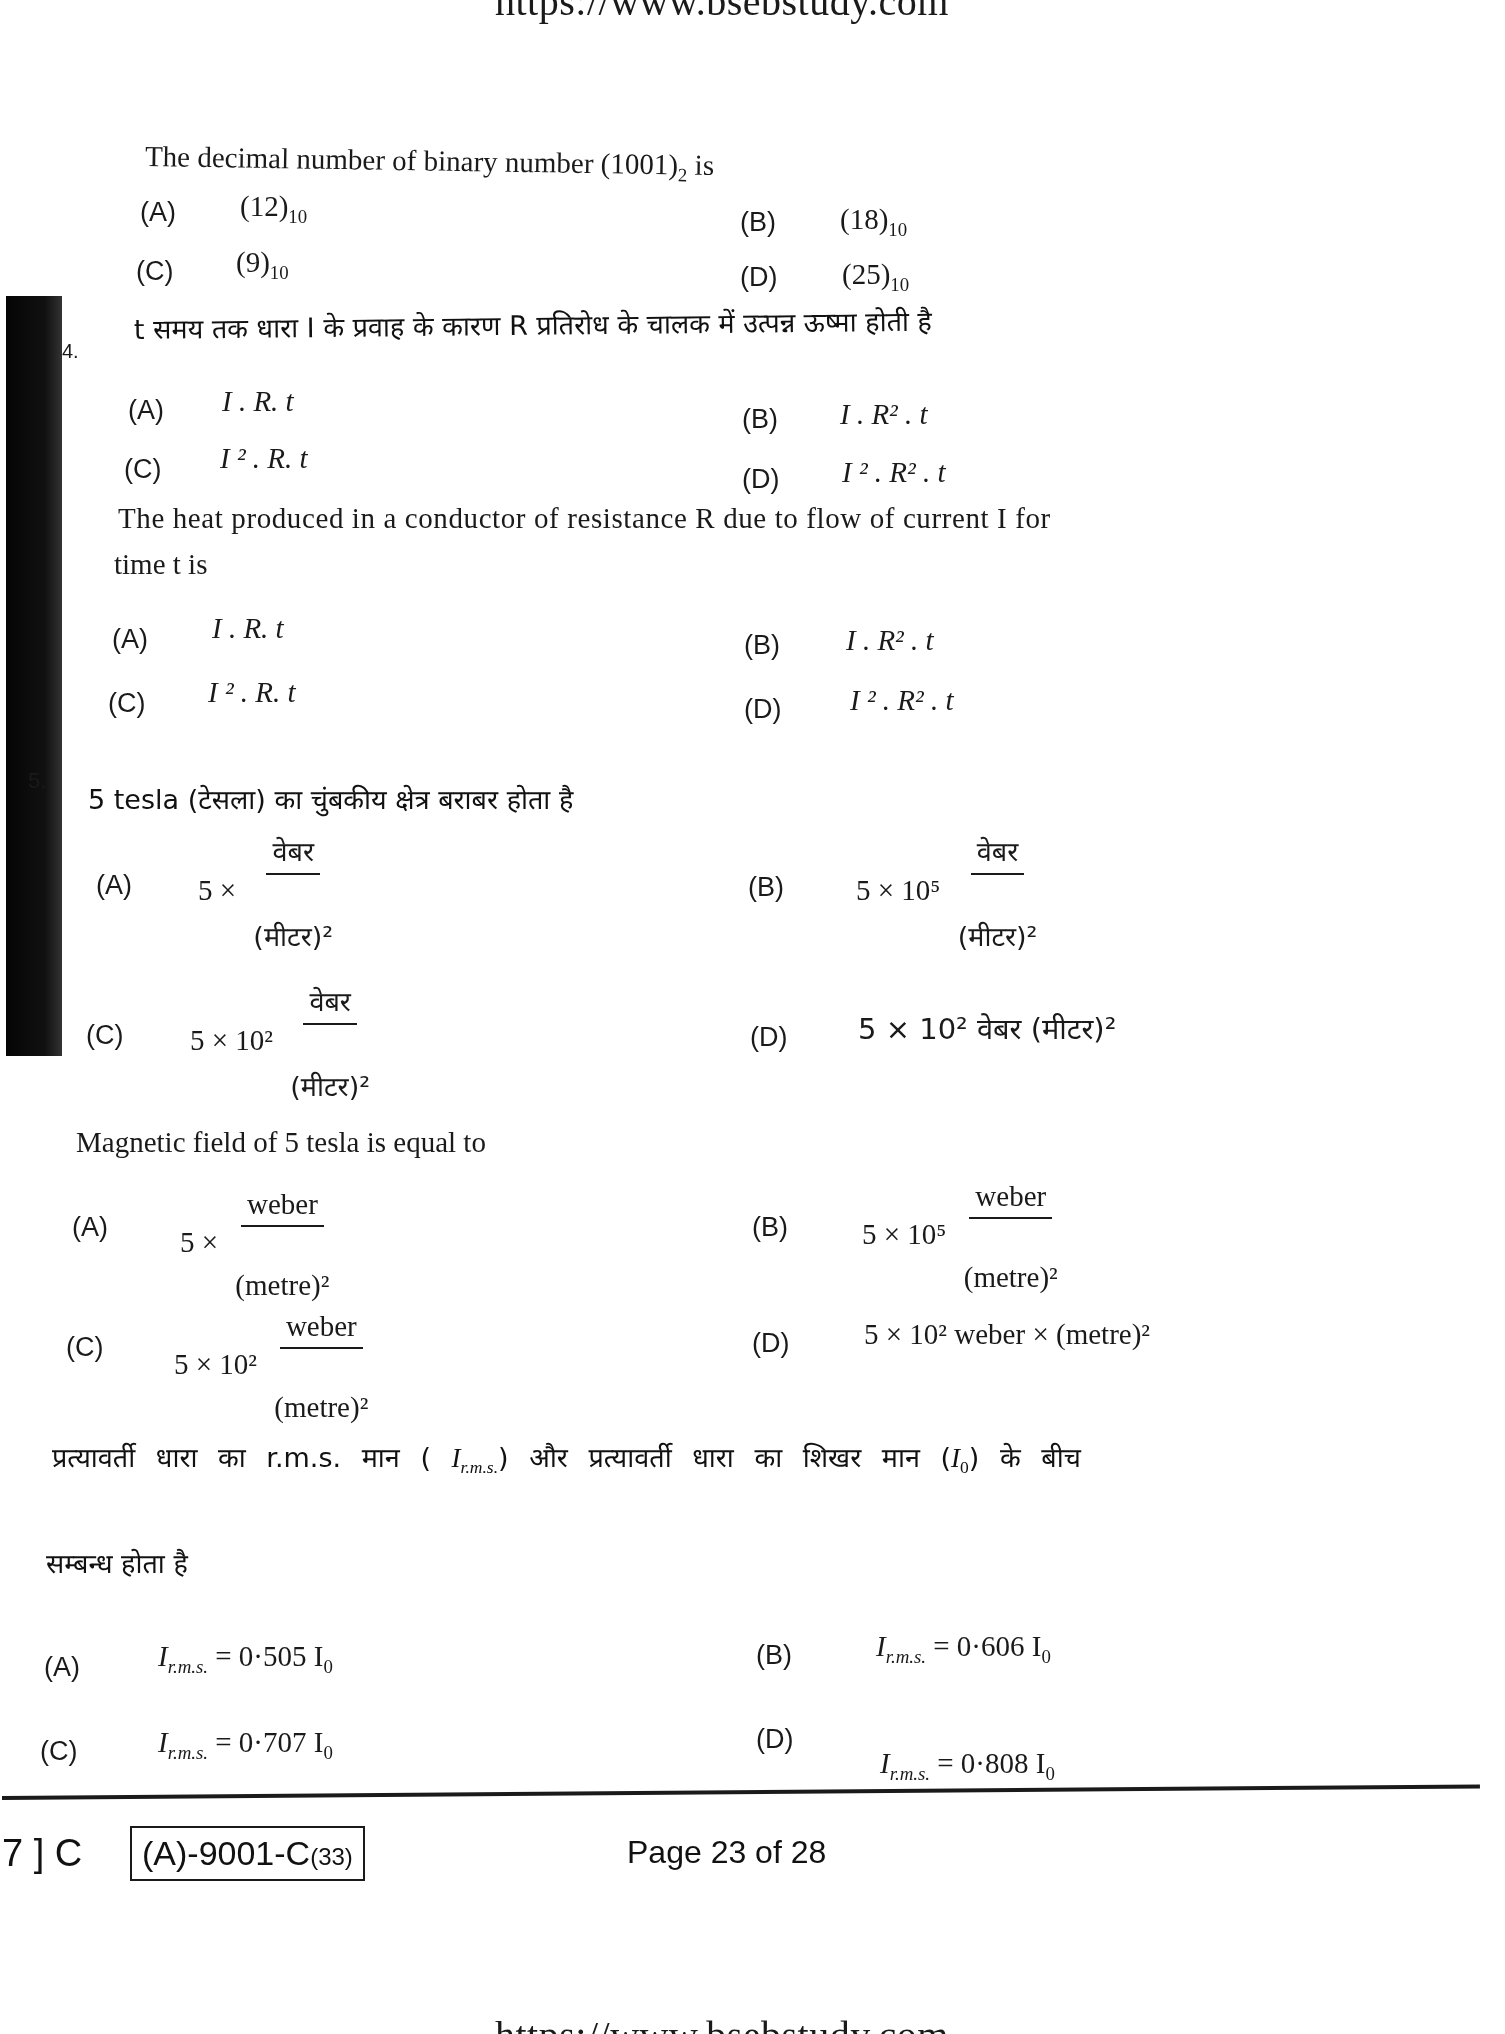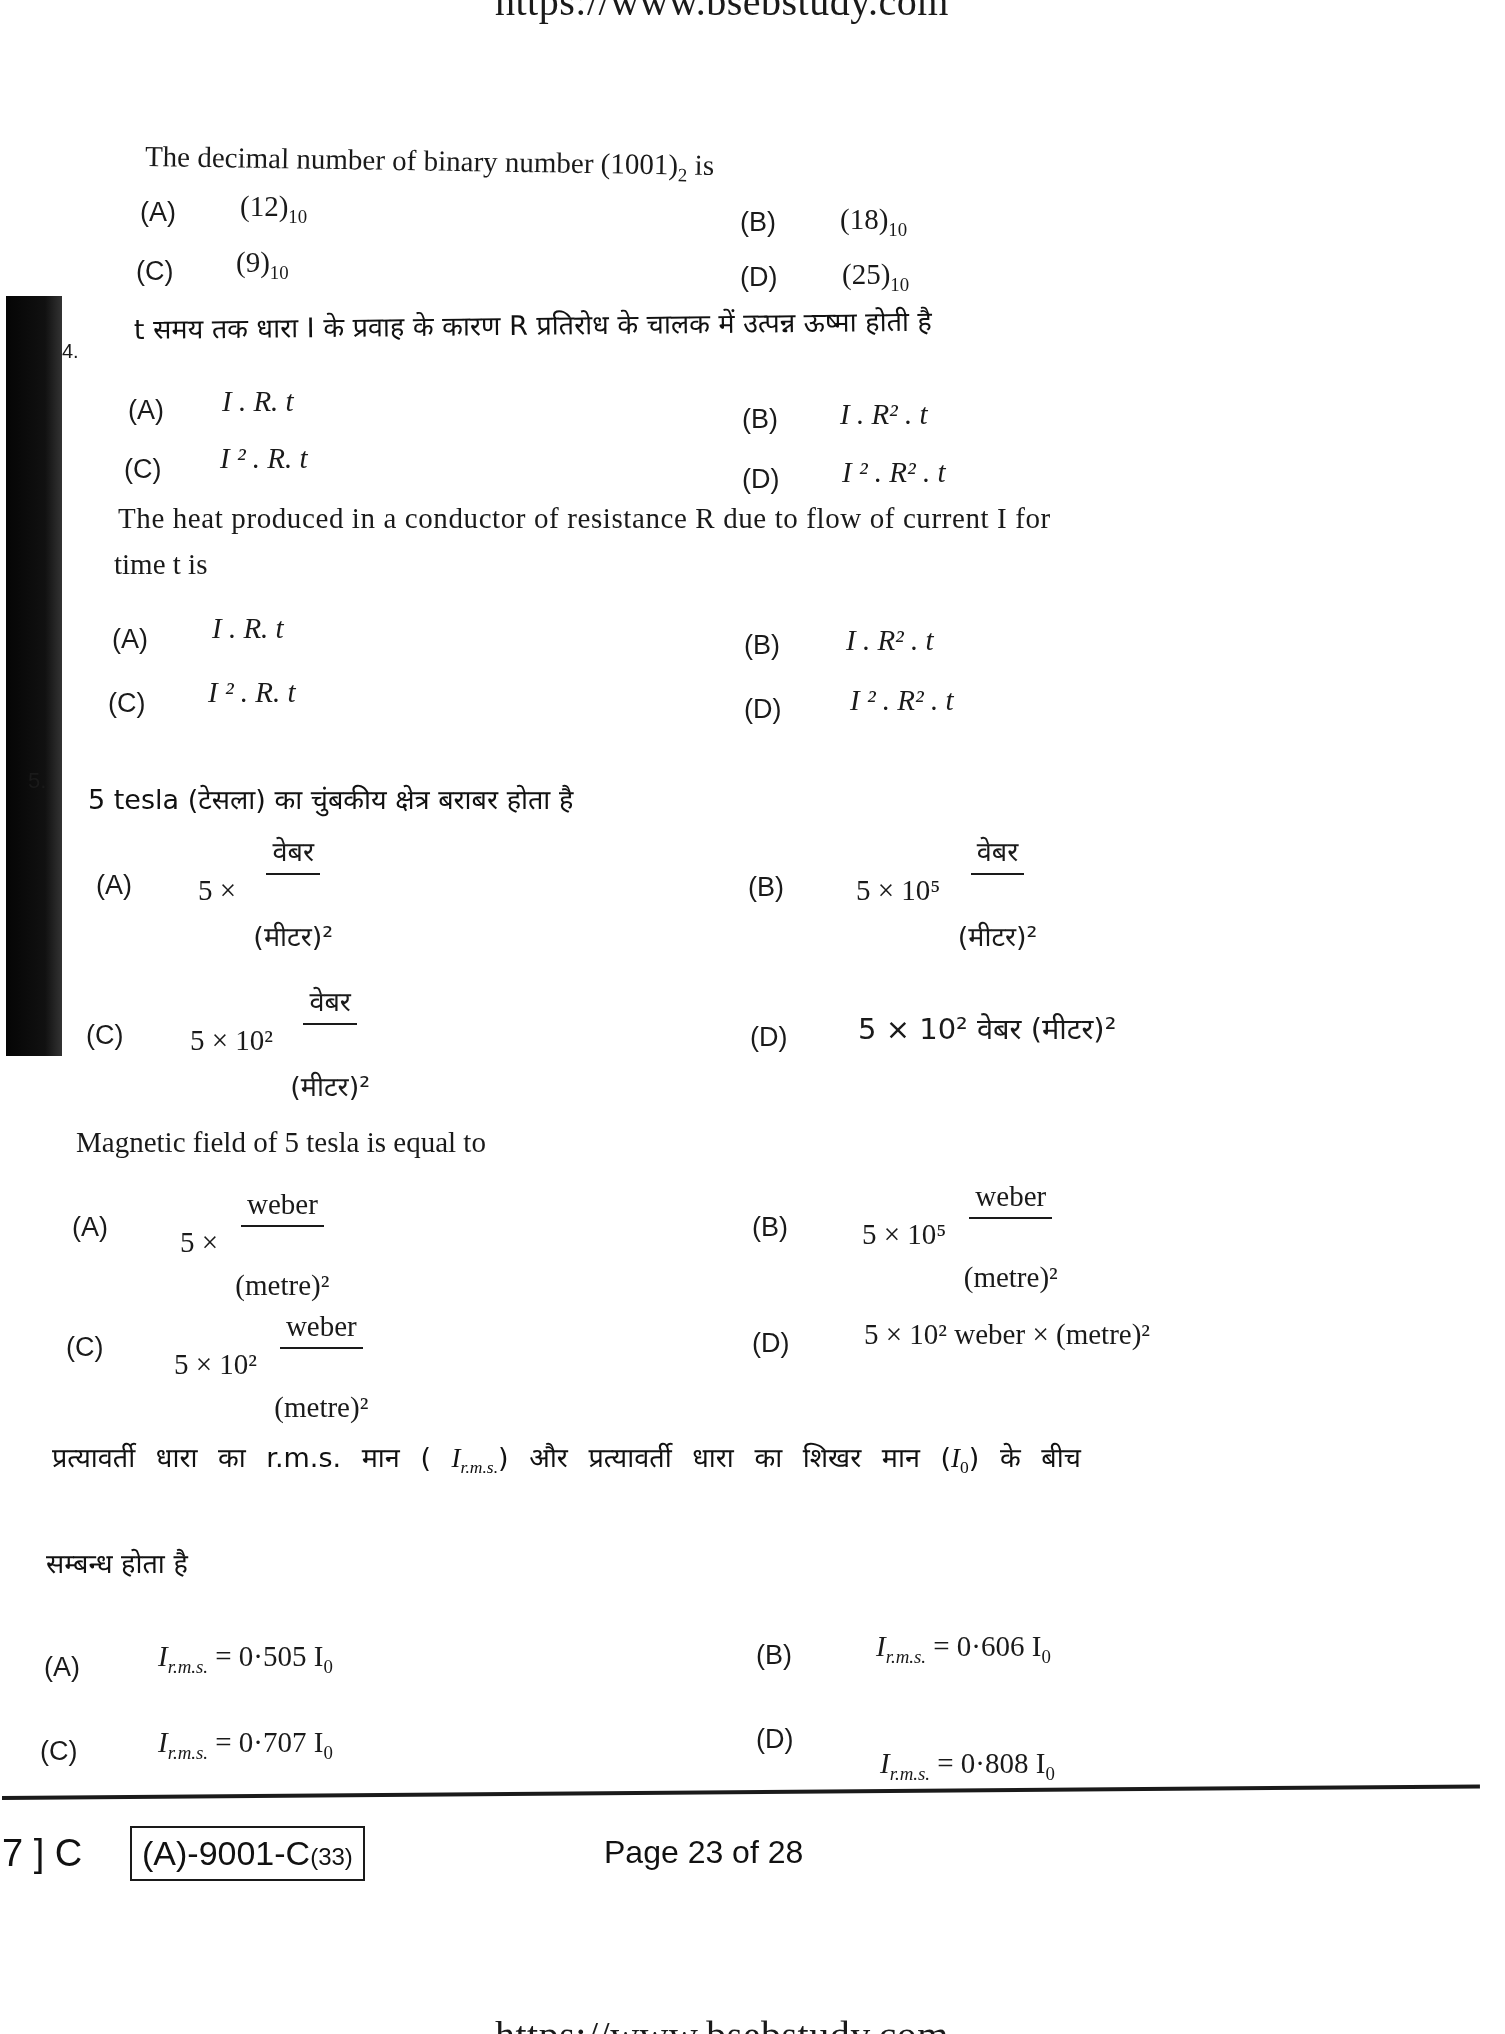--- a/index.html
+++ b/index.html
@@ -139,15 +139,15 @@
 <div class="abs opt-val" style="left:158px; top:1726px;"><span class="it">I</span><sub class="it">r.m.s.</sub>&nbsp;<span>= 0·707 I</span><sub>0</sub></div>
 <div class="abs opt-label" style="left:756px; top:1724px;">(D)</div>
 <div class="abs opt-val" style="left:880px; top:1716px;margin-top:31px;"><span class="it">I</span><sub class="it">r.m.s.</sub>&nbsp;<span>= 0·808 I</span><sub>0</sub></div>
 
 <div class="hr"></div>
 
 <div class="abs footer" style="left:2px; top:1832px; font-size:38px;text-align:center;">7 ] C</div>
 <div class="abs footer code-box" style="left:130px; top:1826px;">
   <span>(A)-9001-C</span><small>(33)</small>
 </div>
-<div class="abs footer" style="left:604px; top:1834px; font-size:32px;">Page 23 of 28</div>
+<div class="abs footer" style="left:627px; top:1834px; font-size:32px;">Page 23 of 28</div>
 
 <div class="abs url" style="left:495px; top:2012px;">https://www.bsebstudy.com</div>
 
 </body></html>

